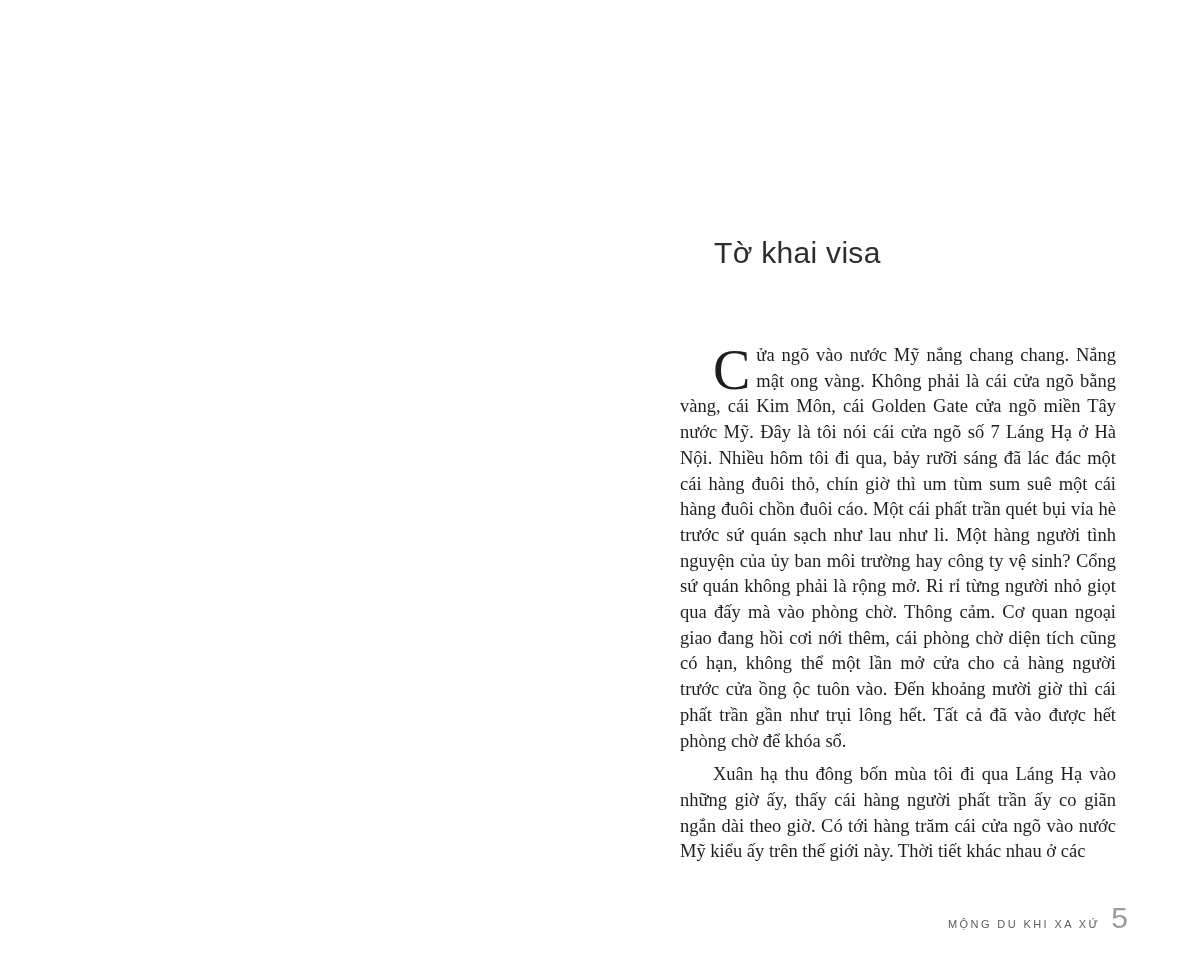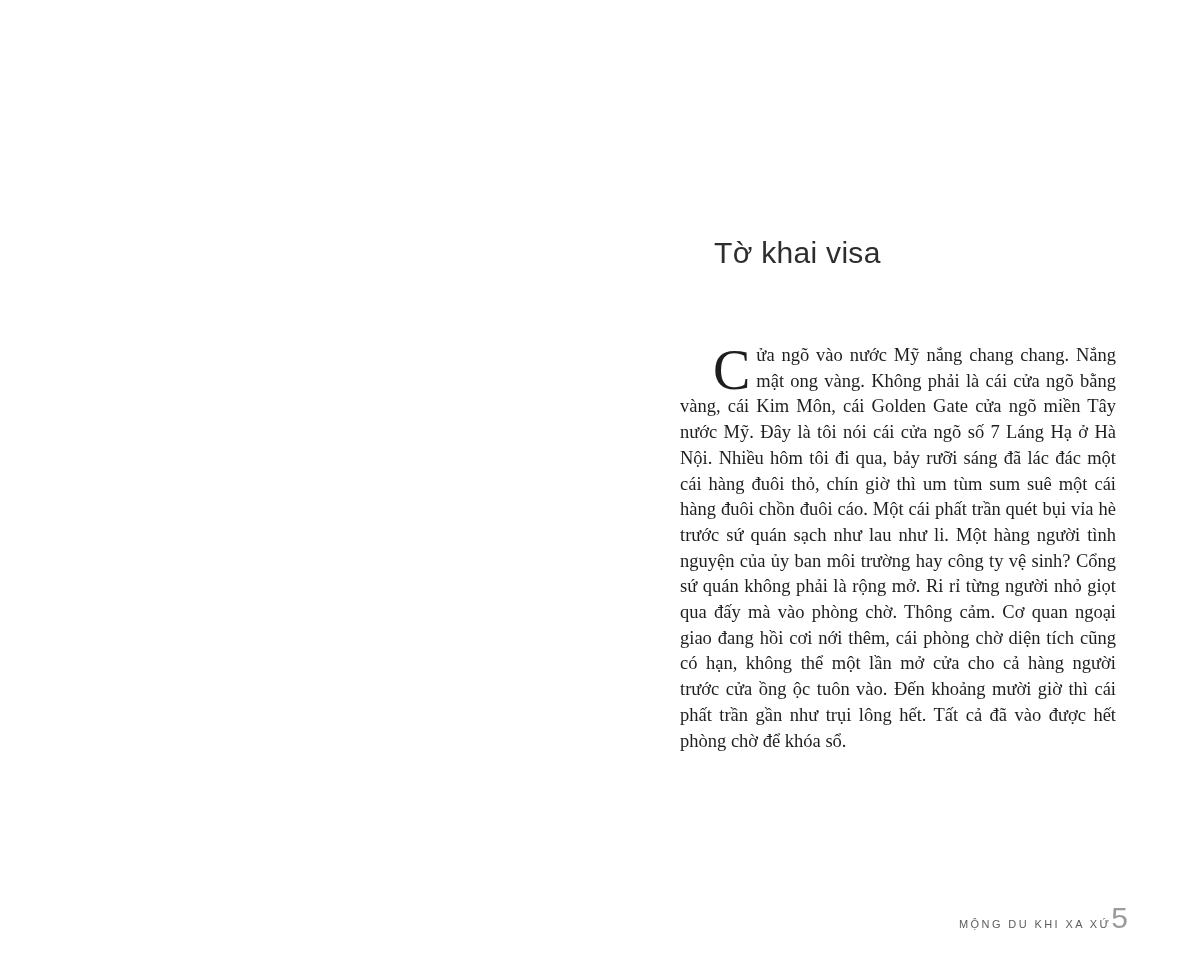--- a/index.html
+++ b/index.html
@@ -48,20 +48,21 @@
   .para-2 {
     margin-top: 8px;
     text-indent: 33px;
   }
   .running-footer {
     position: absolute;
     top: 901px;
     right: 72px;
     display: flex;
     align-items: baseline;
+    gap: 11px;
     white-space: nowrap;
   }
   .running-title {
     font-family: "Liberation Sans", sans-serif;
     font-size: 11px;
     letter-spacing: 2.4px;
     color: #5c5c5c;
   }
   .page-number {
     font-family: "Liberation Sans", sans-serif;
@@ -72,20 +73,21 @@
 </style>
 </head>
 <body>
 
 <div class="book-page">
 
   <h1 class="chapter-title">Tờ khai visa</h1>
 
   <div class="text-column">
     <p class="para para-1"><span class="dropcap">C</span><span>ửa ngõ vào nước Mỹ nắng chang chang. Nắng mật ong vàng. Không phải là cái cửa ngõ bằng vàng, cái Kim Môn, cái Golden Gate cửa ngõ miền Tây nước Mỹ. Đây là tôi nói cái cửa ngõ số 7 Láng Hạ ở Hà Nội. Nhiều hôm tôi đi qua, bảy rưỡi sáng đã lác đác một cái hàng đuôi thỏ, chín giờ thì um tùm sum suê một cái hàng đuôi chồn đuôi cáo. Một cái phất trần quét bụi vỉa hè trước sứ quán sạch như lau như li. Một hàng người tình nguyện của ủy ban môi trường hay công ty vệ sinh? Cổng sứ quán không phải là rộng mở. Ri rỉ từng người nhỏ giọt qua đấy mà vào phòng chờ. Thông cảm. Cơ quan ngoại giao đang hồi cơi nới thêm, cái phòng chờ diện tích cũng có hạn, không thể một lần mở cửa cho cả hàng người trước cửa ồng ộc tuôn vào. Đến khoảng mười giờ thì cái phất trần gần như trụi lông hết. Tất cả đã vào được hết phòng chờ để khóa sổ.</span></p>
+    <p class="para para-2"><span>Xuân hạ thu đông bốn mùa tôi đi qua Láng Hạ vào những giờ ấy, thấy cái hàng người phất trần ấy co giãn ngắn dài theo giờ. Có tới hàng trăm cái cửa ngõ vào nước Mỹ kiểu ấy trên thế giới này. Thời tiết khác nhau ở các</span></p>
   </div>
 
   <div class="running-footer">
     <span class="running-title">MỘNG DU KHI XA XỨ</span>
     <span class="page-number">5</span>
   </div>
 
 </div>
 
 </body></html>

